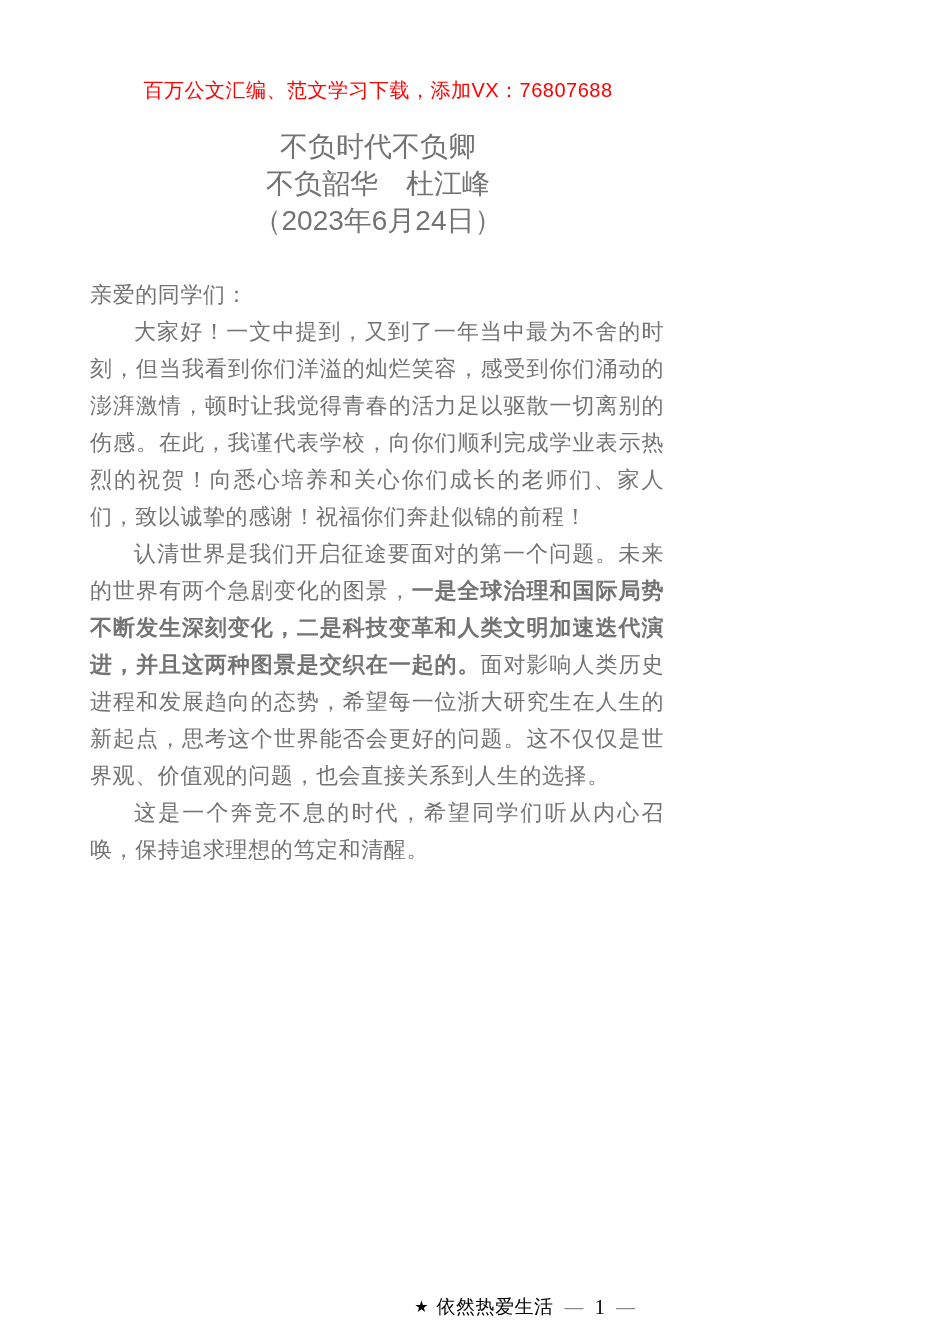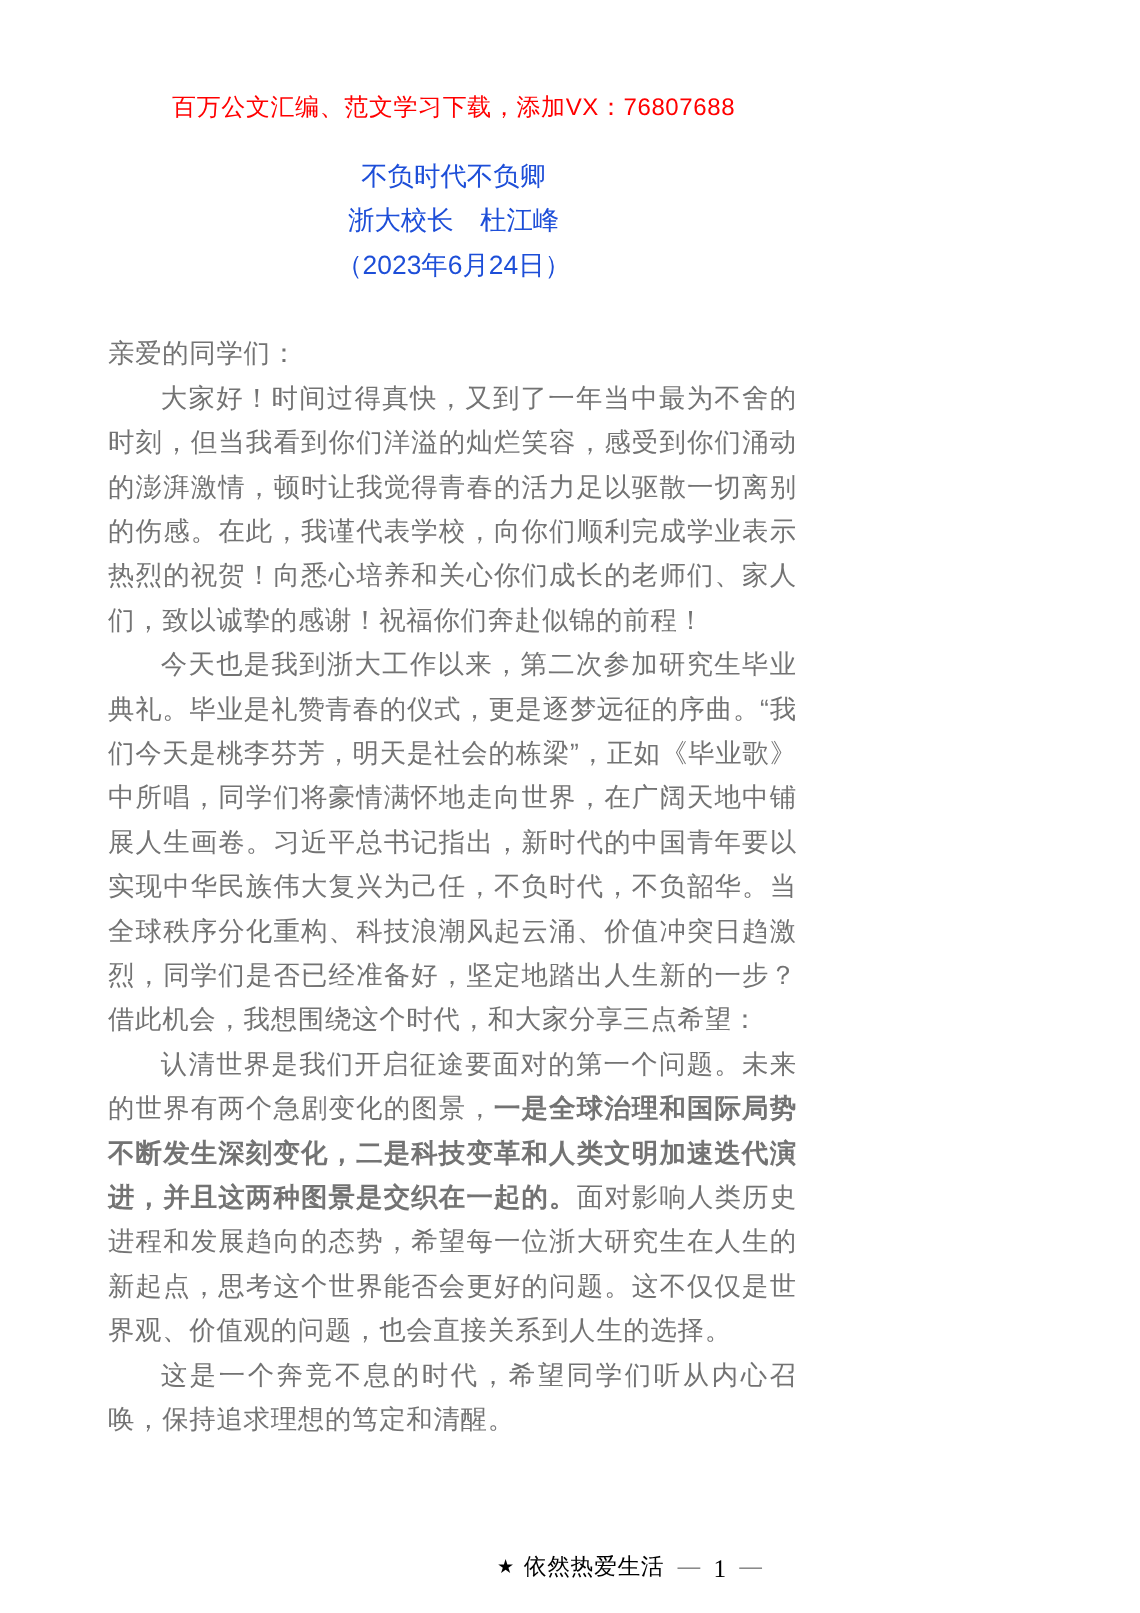--- a/index.html
+++ b/index.html
@@ -20,23 +20,23 @@
     margin-top: 40px;
     text-align: center;
     font-size: 20px;
     line-height: 37px;
     color: #ff0000;
     letter-spacing: 0.5px;
   }
   .title-block {
     margin-top: 19px;
     text-align: center;
-    font-size: 22px;
+    font-size: 28px;
     line-height: 37px;
-    color: #1d4ed8;
+    color: #737373;
   }
   .title-block div { white-space: pre; }
   .content {
     margin-top: 37px;
     padding: 0 92px 0 90px;
     font-size: 22px;
     line-height: 37px;
     letter-spacing: 0.6px;
     text-align: justify;
     text-justify: inter-ideograph;
@@ -68,28 +68,27 @@
 </style>
 </head>
 <body>
 
 <div class="page">
 
   <div class="watermark">百万公文汇编、范文学习下载，添加VX：76807688</div>
 
   <div class="title-block">
     <div>不负时代不负卿</div>
-    <div>浙大校长　杜江峰</div>
+    <div>不负韶华　杜江峰</div>
     <div>（2023年6月24日）</div>
   </div>
 
   <div class="content">
     <p class="salutation">亲爱的同学们：</p>
-    <p>大家好！时间过得真快，又到了一年当中最为不舍的时刻，但当我看到你们洋溢的灿烂笑容，感受到你们涌动的澎湃激情，顿时让我觉得青春的活力足以驱散一切离别的伤感。在此，我谨代表学校，向你们顺利完成学业表示热烈的祝贺！向悉心培养和关心你们成长的老师们、家人们，致以诚挚的感谢！祝福你们奔赴似锦的前程！</p>
-    <p>今天也是我到浙大工作以来，第二次参加研究生毕业典礼。毕业是礼赞青春的仪式，更是逐梦远征的序曲。“我们今天是桃李芬芳，明天是社会的栋梁”，正如《毕业歌》中所唱，同学们将豪情满怀地走向世界，在广阔天地中铺展人生画卷。习近平总书记指出，新时代的中国青年要以实现中华民族伟大复兴为己任，不负时代，不负韶华。当全球秩序分化重构、科技浪潮风起云涌、价值冲突日趋激烈，同学们是否已经准备好，坚定地踏出人生新的一步？借此机会，我想围绕这个时代，和大家分享三点希望：</p>
+    <p>大家好！一文中提到，又到了一年当中最为不舍的时刻，但当我看到你们洋溢的灿烂笑容，感受到你们涌动的澎湃激情，顿时让我觉得青春的活力足以驱散一切离别的伤感。在此，我谨代表学校，向你们顺利完成学业表示热烈的祝贺！向悉心培养和关心你们成长的老师们、家人们，致以诚挚的感谢！祝福你们奔赴似锦的前程！</p>
     <p><span>认清世界是我们开启征途要面对的第一个问题。未来的世界有两个急剧变化的图景，</span><b>一是全球治理和国际局势不断发生深刻变化，二是科技变革和人类文明加速迭代演进，并且这两种图景是交织在一起的。</b><span>面对影响人类历史进程和发展趋向的态势，希望每一位浙大研究生在人生的新起点，思考这个世界能否会更好的问题。这不仅仅是世界观、价值观的问题，也会直接关系到人生的选择。</span></p>
     <p>这是一个奔竞不息的时代，希望同学们听从内心召唤，保持追求理想的笃定和清醒。</p>
   </div>
 
   <div class="footer">
     <span class="star">★</span>
     <span class="label">依然热爱生活</span>
     <span class="dash">—</span>
     <span class="pagenum">1</span>
     <span class="dash">—</span>

